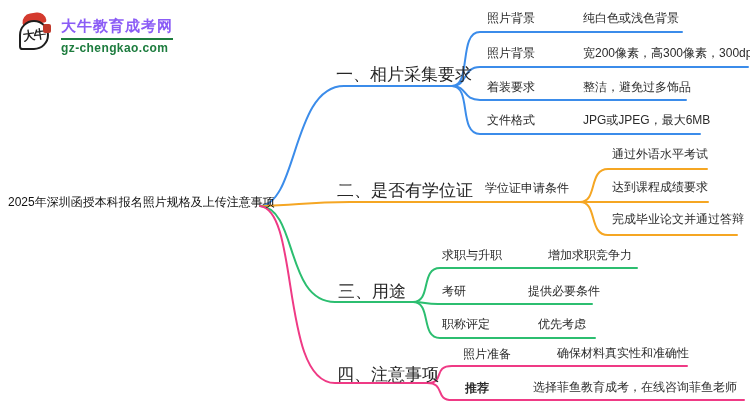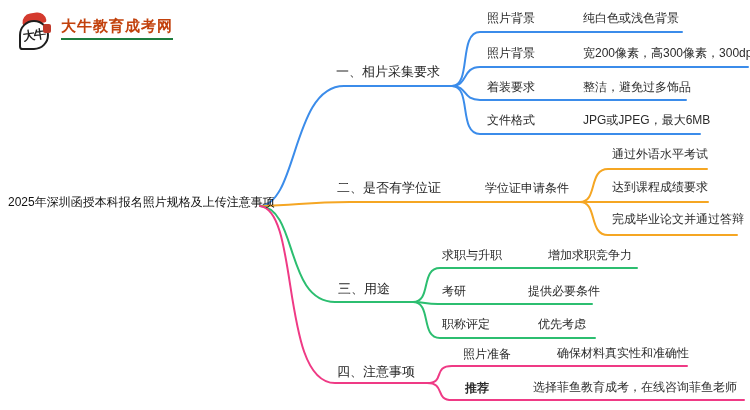--- a/index.html
+++ b/index.html
@@ -3,34 +3,34 @@
 <meta charset="utf-8">
 <title>2025年深圳函授本科报名照片规格及上传注意事项</title>
 <style>
   html,body{margin:0;padding:0;background:#fff;}
   .stage{
     position:relative;width:750px;height:410px;background:#ffffff;overflow:hidden;
     font-family:"Liberation Sans","DejaVu Sans",sans-serif;
   }
   .lines{position:absolute;left:0;top:0;}
   .node{position:absolute;white-space:nowrap;font-size:12px;color:#2b2b2b;line-height:1.25;}
-  .branch-label{font-size:13px;color:#262626;}
+  .branch-label{font-size:17px;color:#262626;}
   .root-node{font-size:12px;color:#111;font-weight:500;}
   
   .logo{position:absolute;left:18px;top:12px;display:flex;align-items:flex-start;}
   .logo-icon{position:relative;width:36px;height:42px;}
   .logo-arc{position:absolute;left:4px;top:1px;width:24px;height:11px;background:#d43a2e;
     border-radius:12px 12px 3px 3px;transform:rotate(-8deg);}
   .logo-bubble{position:absolute;left:1px;top:8px;width:26px;height:26px;background:#fff;
     border:2px solid #1f1f1f;border-radius:50% 50% 50% 12%;display:flex;align-items:center;justify-content:center;}
   .logo-bubble span{font-family:"Liberation Serif","DejaVu Serif",serif;font-weight:bold;
     font-size:12px;color:#1f1f1f;transform:rotate(-8deg);letter-spacing:-1px;}
   .logo-seal{position:absolute;right:3px;top:12px;width:8px;height:9px;background:#c0392b;border-radius:2px;}
   .logo-text{margin-left:7px;padding-top:5px;}
-  .logo-title{font-size:15px;font-weight:bold;color:#c2410c;letter-spacing:1px;}
+  .logo-title{font-size:15px;font-weight:bold;color:#8b5cf6;letter-spacing:1px;}
   .logo-divider{height:2px;background:#1d7c3e;margin:2px 0 1px 0;width:112px;}
   .logo-domain{font-size:12px;font-weight:bold;color:#1d7c3e;letter-spacing:0.4px;}
 </style>
 </head>
 <body>
 
 <div class="stage">
 
   <svg class="lines" width="750" height="410" viewBox="0 0 750 410">
     <g fill="none" stroke-width="2" stroke-linecap="round" stroke="#3b8cea">
@@ -63,20 +63,21 @@
     <div class="logo-icon">
       <div class="logo-arc"></div>
       <div class="logo-bubble">
         <span>大牛</span>
       </div>
       <div class="logo-seal"></div>
     </div>
     <div class="logo-text">
       <div class="logo-title">大牛教育成考网</div>
       <div class="logo-divider"></div>
+      <div class="logo-domain">gz-chengkao.com</div>
     </div>
   </div>
 
   <div class="node root-node" style="left:8px;top:195px;">2025年深圳函授本科报名照片规格及上传注意事项</div>
 
   <div class="node branch-label" style="left:336px;top:64px;">一、相片采集要求</div>
   <div class="node" style="left:487px;top:11px;">照片背景</div>
   <div class="node" style="left:583px;top:11px;">纯白色或浅色背景</div>
   <div class="node" style="left:487px;top:46px;">照片背景</div>
   <div class="node" style="left:583px;top:46px;">宽200像素，高300像素，300dpi</div>

